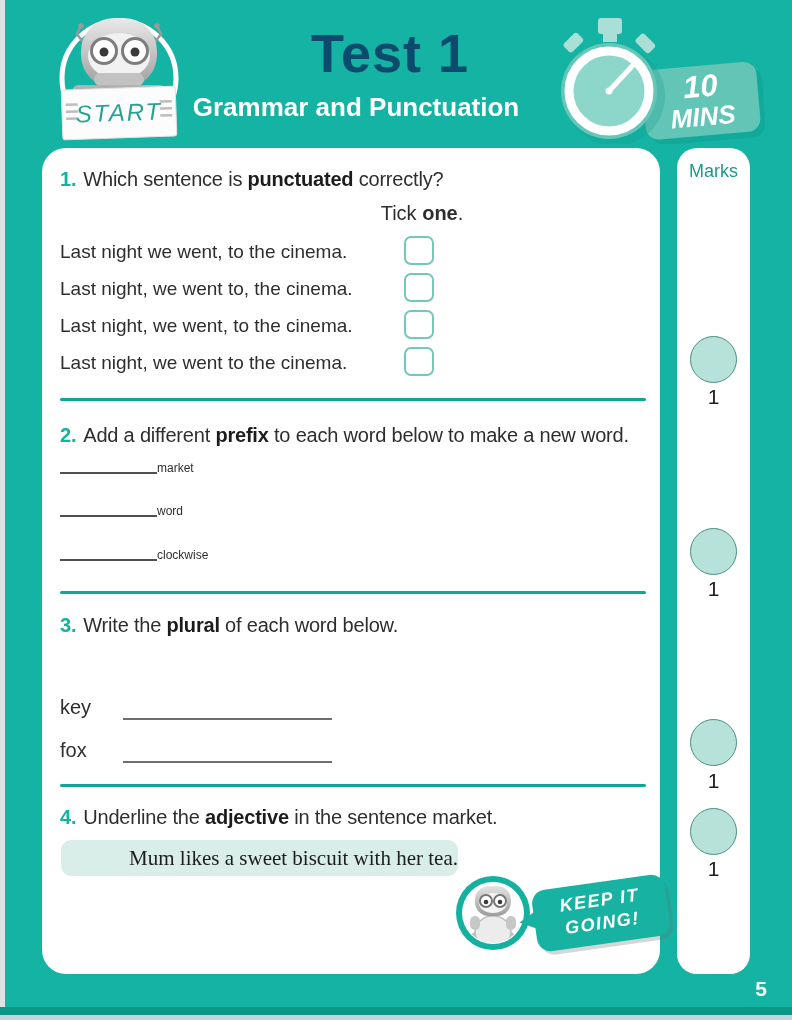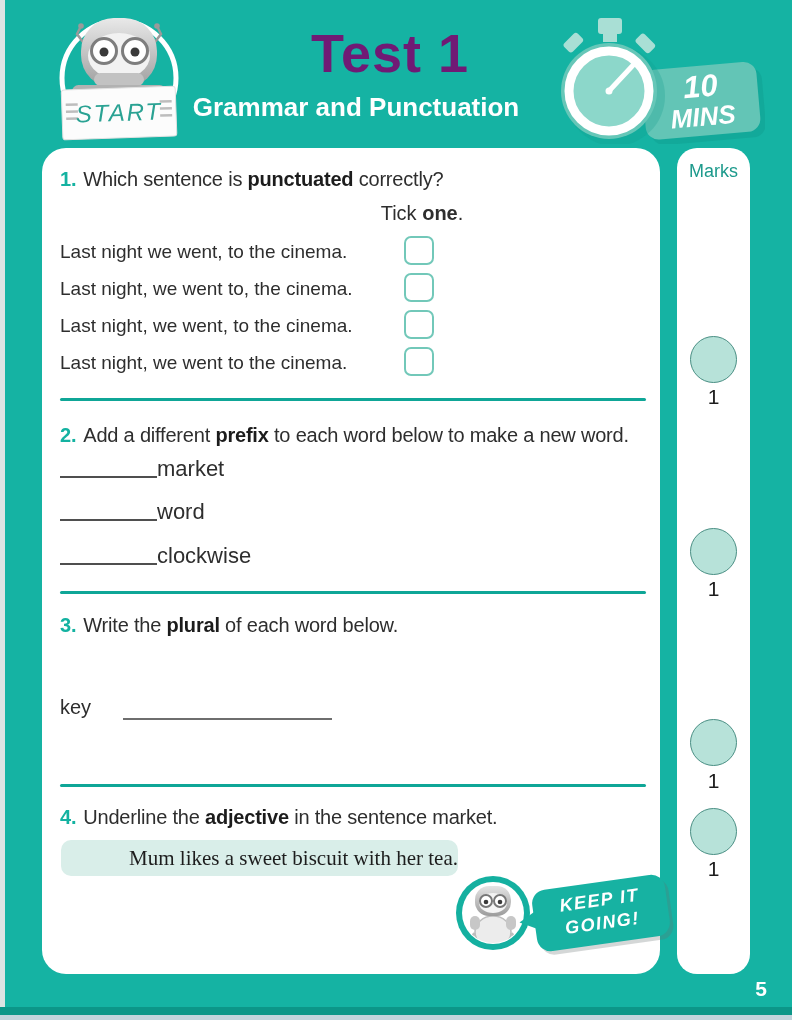--- a/index.html
+++ b/index.html
@@ -12,21 +12,21 @@
   }
   
   .edge-left   { position:absolute; left:0; top:0; width:5px; height:100%; background:#dde4e3; z-index:5; }
   .edge-bottom-dark { position:absolute; left:0; top:1007px; width:100%; height:8px; background:#0c9688; z-index:5; }
   .edge-bottom { position:absolute; left:0; top:1015px; width:100%; height:5px; background:#c2d4dc; z-index:5; }
 
   
   .header { position:absolute; left:0; top:0; width:792px; height:148px; }
   .title {
     position:absolute; left:0; top:22px; width:740px; text-align:center;
-    color:#701a75; font-size:54px; font-weight:bold; letter-spacing:1px;padding-left:40px;
+    color:#0c4a6e; font-size:54px; font-weight:bold; letter-spacing:1px;padding-left:40px;
   }
   .subtitle {
     position:absolute; left:0; top:92px; width:712px; text-align:center;
     color:#ffffff; font-size:26px; font-weight:bold;
   }
   .robot-badge { position:absolute; left:33px; top:8px; width:172px; height:138px; }
   .stopwatch   { position:absolute; left:543px; top:10px; width:222px; height:134px; }
 
   
   .card {
@@ -37,21 +37,21 @@
   .q-num  { color:#14b2a1; font-weight:bold; margin-right:7px; }
   .q-line b { color:#1c1c1c; }
   .tick-line { position:absolute; left:280px; top:54px; width:200px; text-align:center; font-size:20px; color:#2e2e2e; }
   .opt { position:absolute; left:18px; font-size:19px; color:#2e2e2e; white-space:nowrap; }
   .cbox {
     position:absolute; left:362px; width:30px; height:29px;
     border:2px solid #72c8b9; border-radius:7px; background:#fff;
   }
   .divider { position:absolute; left:18px; width:586px; height:3px; background:#0fa697; border-radius:2px; }
 
-  .blank-row { position:absolute; left:18px; font-size:22px; color:#2e2e2e; }
+  .blank-row { position:absolute; left:18px; font-size:12px; color:#2e2e2e; }
   .blank-line {
     display:inline-block; width:97px; height:18px;
     border-bottom:2px solid #4f4f4f; vertical-align:-2px;
   }
   .word-row { position:absolute; left:18px; width:400px; height:26px; font-size:20px; color:#2e2e2e;margin-top:48px; }
   .w-line  { position:absolute; left:63px; top:22px; width:209px; height:0; border-bottom:2px solid #6e6e6e; }
 
   .sentence-pill {
     position:absolute; left:19px; top:692px; width:397px; height:36px;
     background:#d9eee9; border-radius:10px;
@@ -185,20 +185,24 @@
 
   <div class="divider" style="top:443px;"></div>
 
   <div class="q-line" style="top:466px;">
     <span class="q-num">3.</span><span>Write the </span><b>plural</b><span> of each word below.</span>
   </div>
   <div class="word-row" style="top:500px;">
     <span>key</span>
     <span class="w-line"></span>
   </div>
+  <div class="word-row" style="top:543px;">
+    <span>fox</span>
+    <span class="w-line"></span>
+  </div>
 
   <div class="divider" style="top:636px;"></div>
 
   <div class="q-line" style="top:658px;">
     <span class="q-num">4.</span><span>Underline the </span><b>adjective</b><span> in the sentence market.</span>
   </div>
   <div class="sentence-pill">Mum likes a sweet biscuit with her tea.</div>
 
   <svg class="robot-small" viewBox="0 0 78 78">
     <defs>

